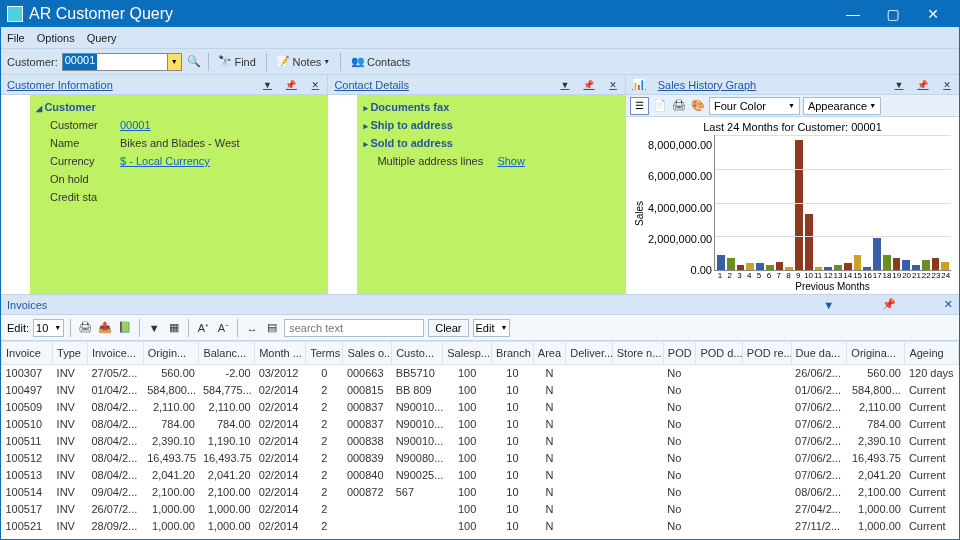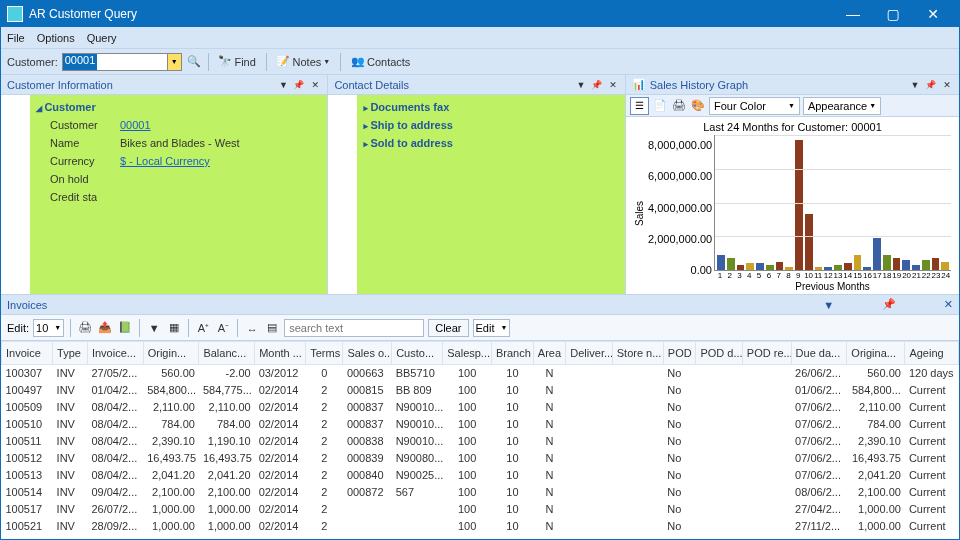--- a/index.html
+++ b/index.html
@@ -1,37 +1,37 @@
 <!DOCTYPE html>
 <html><head>
 <meta charset="utf-8">
 <style>
 *{box-sizing:border-box;margin:0;padding:0;font-family:"Segoe UI",Tahoma,sans-serif;font-size:11px;}
 body{background:#fff;overflow:hidden;}
 .window{width:960px;height:540px;border:1px solid #0a6ebd;display:flex;flex-direction:column;}
 .titlebar{background:#0a6ebd;color:#fff;height:26px;display:flex;align-items:center;padding:0 6px;}
 .titlebar .icon{width:16px;height:16px;background:#4dd0e1;border:1px solid #fff;margin-right:6px;}
-.titlebar .title{flex:1;font-size:12px;}
+.titlebar .title{flex:1;font-size:16px;}
 .titlebar .winbtn{width:40px;height:26px;display:flex;align-items:center;justify-content:center;color:#fff;font-size:14px;}
 .menubar{background:#d7e6f7;height:22px;border-bottom:1px solid #c0d4ea;display:flex;align-items:center;padding:0 6px;gap:12px;}
 .menubar span{color:#1a1a1a;}
 .toolbar1{background:#d7e6f7;height:26px;border-bottom:1px solid #c0d4ea;display:flex;align-items:center;padding:0 6px;gap:4px;}
 .toolbar1 .lbl{color:#333;}
 .cust-input{width:120px;height:18px;border:1px solid #888;background:#fff;position:relative;display:flex;}
 .cust-input .val{background:#0a6ebd;color:#fff;padding:0 2px;flex:0 0 auto;}
 .cust-input .dd{position:absolute;right:0;top:0;width:14px;height:16px;background:#ffe066;border-left:1px solid #888;display:flex;align-items:center;justify-content:center;font-size:7px;}
 .ticon{width:16px;height:16px;display:flex;align-items:center;justify-content:center;font-size:11px;color:#333;}
 .tbtn{display:flex;align-items:center;gap:2px;padding:0 4px;color:#333;}
 .sep{width:1px;height:18px;background:#a8bcd4;margin:0 2px;}
 .midrow{display:flex;height:220px;border-bottom:1px solid #c0d4ea;}
 .pane{display:flex;flex-direction:column;}
 .pane.ci{width:330px;border-right:1px solid #c0d4ea;}
 .pane.cd{width:300px;border-right:1px solid #c0d4ea;}
 .pane.sg{flex:1;}
-.panehdr{background:#d7e6f7;height:20px;border-bottom:1px solid #c0d4ea;display:flex;align-items:center;padding:0 6px;color:#2456a0;gap:4px;}
+.panehdr{background:#d7e6f7;height:20px;border-bottom:1px solid #c0d4ea;display:flex;align-items:center;padding:0 6px;color:#2456a0;gap:12px;text-decoration:underline;}
 .panehdr .phtitle{flex:1;font-weight:normal;}
 .panehdr .phbtn{width:12px;height:12px;font-size:9px;color:#333;display:flex;align-items:center;justify-content:center;}
 .panebody{flex:1;background:#bef264;padding:6px;overflow:hidden;margin-left:29px;}
 .section{color:#2456a0;font-weight:bold;margin-bottom:6px;cursor:default;}
 .section::before{content:"▸ ";font-size:9px;}
 .section.open::before{content:"◢ ";font-size:8px;}
 .fld{display:flex;margin-bottom:6px;padding-left:14px;}
 .fld .fl{width:70px;color:#333;}
 .fld .fv{color:#333;}
 .fld .fv.link{color:#1a5fc7;text-decoration:underline;}
@@ -148,20 +148,24 @@
       <div class="panehdr">
         <span class="phtitle">Contact Details</span>
         <span class="phbtn">▼</span>
         <span class="phbtn">📌</span>
         <span class="phbtn">✕</span>
       </div>
       <div class="panebody">
         <div class="section">Documents fax</div>
         <div class="section">Ship to address</div>
         <div class="section">Sold to address</div>
+        <div class="fld">
+            <span class="fl" style="width:120px">Multiple address lines</span>
+            <span class="fv link">Show</span>
+          </div>
       </div>
     </div>
 
     <div class="pane sg">
       <div class="panehdr">
         <span>📊</span>
         <span class="phtitle">Sales History Graph</span>
         <span class="phbtn">▼</span>
         <span class="phbtn">📌</span>
         <span class="phbtn">✕</span>

